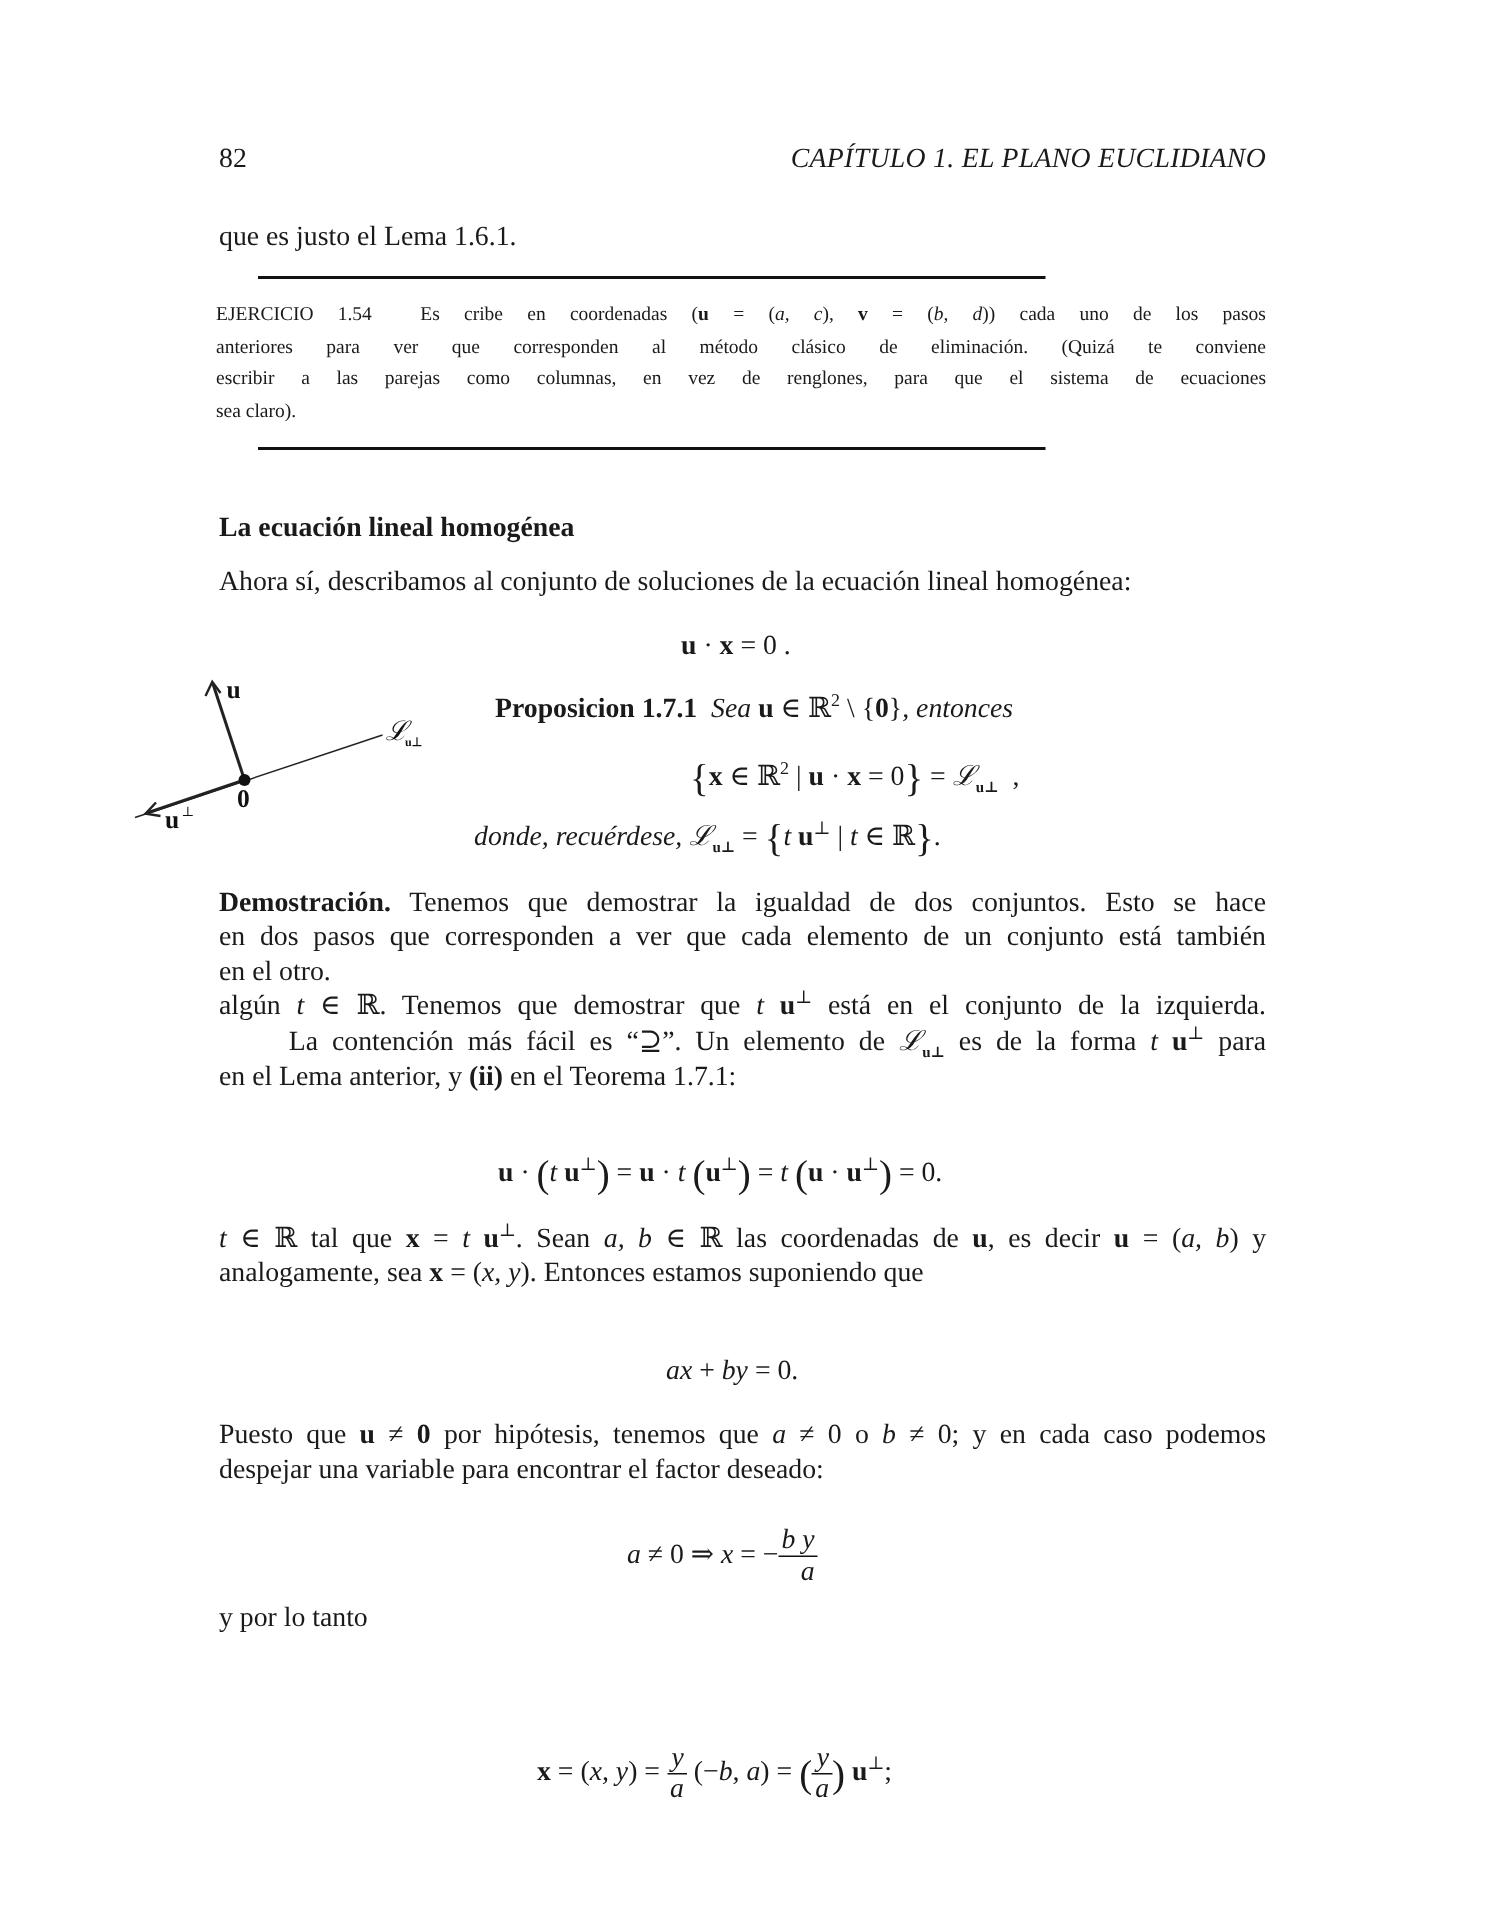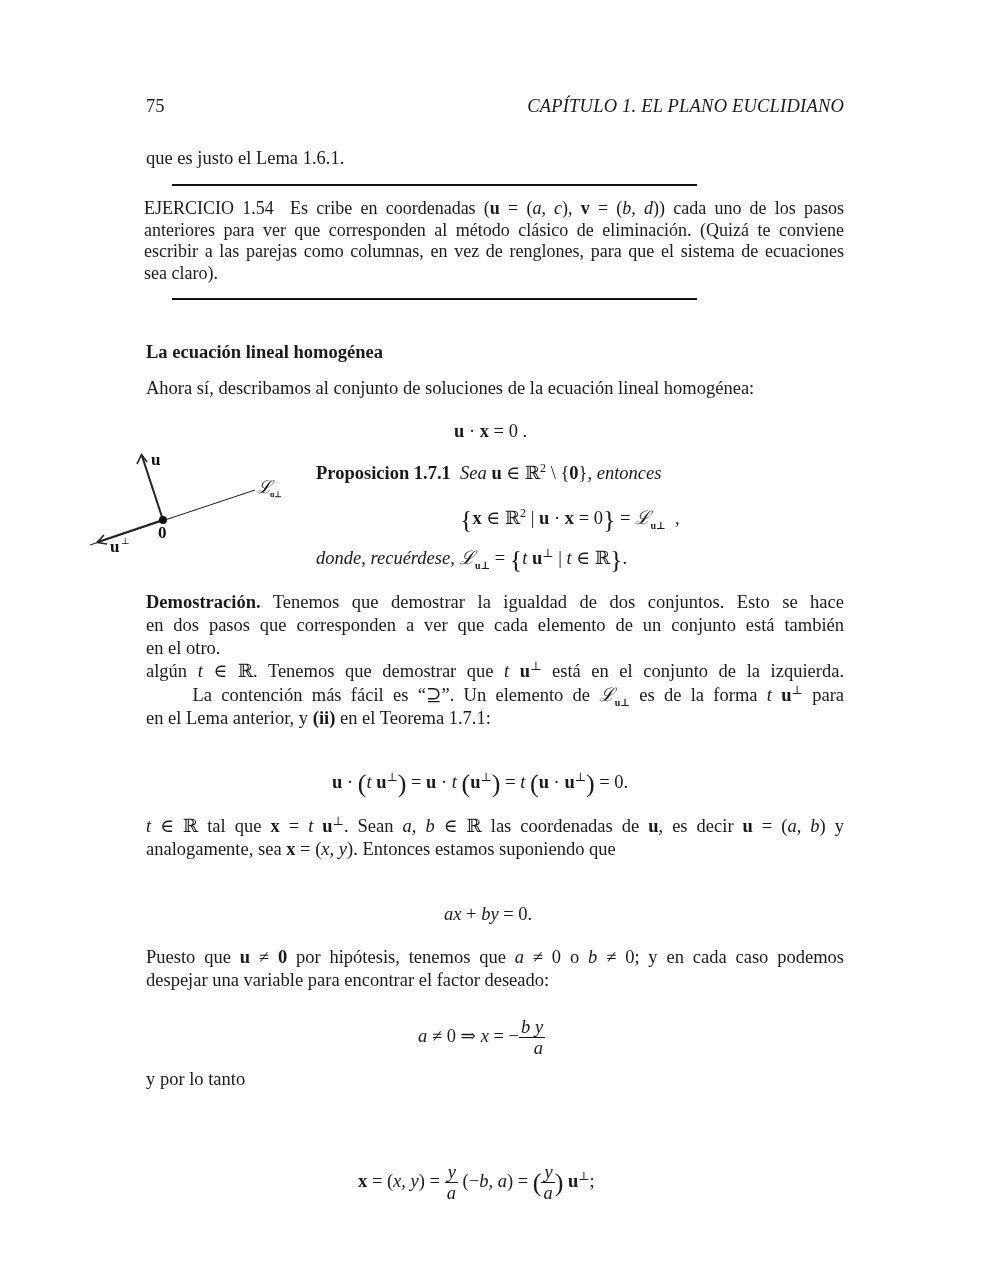--- a/index.html
+++ b/index.html
@@ -11,30 +11,30 @@
   .abs { position: absolute; }
   .b { font-weight: bold; }
   .i { font-style: italic; }
   .sup { font-size: 12px; vertical-align: super; line-height: 0; }
   .sub { font-size: 10px; vertical-align: sub; line-height: 0; font-weight: bold; }
   .calL { font-family: "DejaVu Serif", serif; font-style: italic; }
   .para { position: absolute; left: 146px; width: 698px; text-align: justify; }
   .para .ln { display: block; text-align: justify; text-align-last: justify; white-space: nowrap; }
   .para .ln.last { text-align-last: left; }
   .rule { position: absolute; left: 172px; width: 525px; height: 0; border-top: 2.5px solid #111; }
-  .small { font-size: 18px; line-height: 21.5px; }
+  .small { font-size: 13px; line-height: 21.5px; }
   .frac { display: inline-block; vertical-align: middle; text-align: right; line-height: 20px; }
   .frac .num { display: block; border-bottom: 1.3px solid #111; padding: 0 2px; }
   .frac .den { display: block; padding: 0 2px; }
   .big { font-size: 26px; vertical-align: middle; }
 </style>
 </head>
 <body>
 
-<div class="abs" style="left:146px; top:95px;">75</div>
+<div class="abs" style="left:146px; top:95px;">82</div>
 <div class="abs i" style="right:146px; top:95px; letter-spacing:0.2px;">CAPÍTULO 1.  EL PLANO EUCLIDIANO</div>
 
 <div class="abs" style="left:146px; top:147px;">que es justo el Lema 1.6.1.</div>
 
 <div class="rule" style="top:184px;"></div>
 <div class="para small" style="top:198px; left:144px; width:700px;">
   <span class="ln">
     <span>EJERCICIO 1.54</span>&nbsp;&nbsp;Es cribe en coordenadas (<span class="b">u</span> = (<i>a, c</i>), <span class="b">v</span> = (<i>b, d</i>)) cada uno de los pasos
   </span>
   <span class="ln">anteriores para ver que corresponden al método clásico de eliminación. (Quizá te conviene</span>
@@ -61,21 +61,21 @@
 
   <circle cx="83" cy="75" r="4" fill="#111"></circle>
   <text x="71" y="20" font-family="Liberation Serif, serif" font-weight="bold" font-size="17" fill="#111">u</text>
   <text x="78" y="93" font-family="Liberation Serif, serif" font-weight="bold" font-size="17" fill="#111">0</text>
   <text x="30" y="107" font-family="Liberation Serif, serif" font-weight="bold" font-size="17" fill="#111">u</text>
   <text x="41" y="99" font-family="DejaVu Serif, serif" font-size="9" fill="#111">⊥</text>
   <text x="177" y="48" font-family="DejaVu Serif, serif" font-style="italic" font-size="18" fill="#111">ℒ</text>
   <text x="190" y="52" font-family="Liberation Serif, serif" font-weight="bold" font-size="8" fill="#111">u⊥</text>
 </svg>
 
-<div class="abs" style="left:316px; top:462px;">
+<div class="abs" style="left:330px; top:462px;">
   <span class="b">Proposicion 1.7.1</span>&nbsp;
   <span class="i">Sea</span> <span class="b">u</span> ∈ ℝ<span class="sup">2</span> \ {<span class="b">0</span>}<span class="i">, entonces</span>
 </div>
 <div class="abs" style="left:460px; top:506px;">
   <span class="big">{</span><span class="b">x</span> ∈ ℝ<span class="sup">2</span> | <span class="b">u</span> · <span class="b">x</span> = 0<span class="big">}</span> = <span class="calL">ℒ</span><span class="sub">u⊥</span> &nbsp;,
 </div>
 <div class="abs" style="left:316px; top:546px;">
   <span class="i">donde, recuérdese,</span> <span class="calL">ℒ</span><span class="sub">u⊥</span> = <span class="big">{</span><i>t</i> <span class="b">u</span><span class="sup">⊥</span> | <i>t</i> ∈ ℝ<span class="big">}</span>.
 </div>
 

